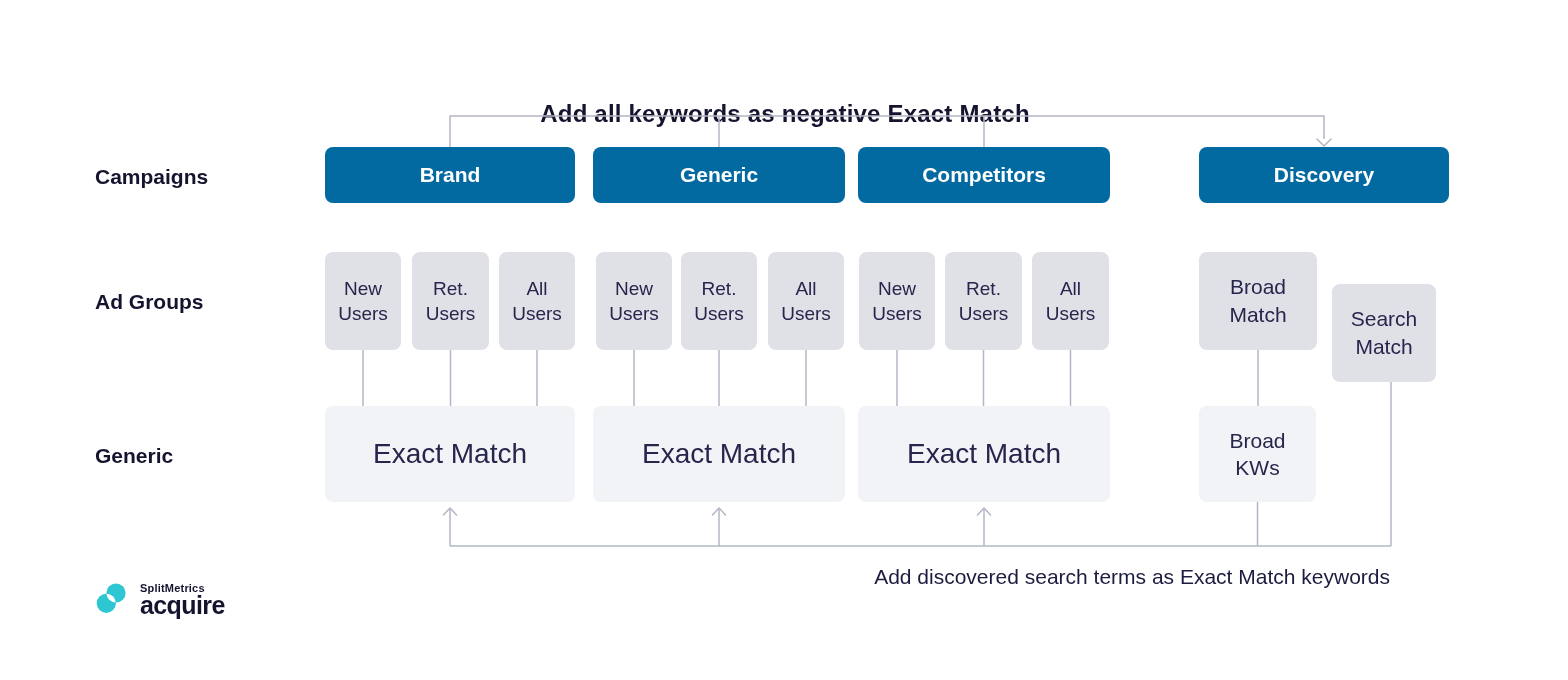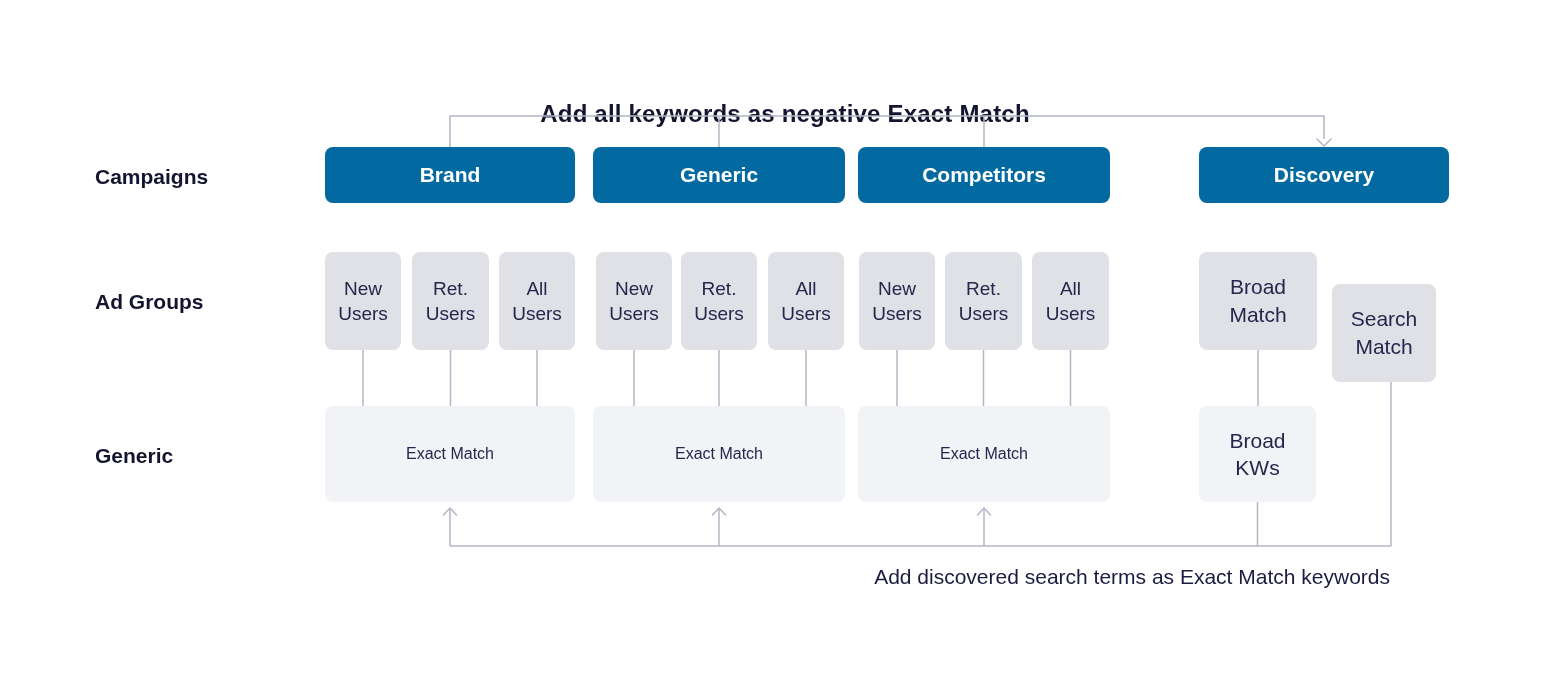--- a/index.html
+++ b/index.html
@@ -26,21 +26,21 @@
   }
   .ag{
     position:absolute;top:252px;height:98px;background:#e0e1e7;border-radius:8px;
     color:#26264d;font-size:19px;line-height:1.32;text-align:center;
     display:flex;align-items:center;justify-content:center;
     padding:5px 6px;box-sizing:border-box;
   }
   .ag-lg{font-size:21px;padding:4px 10px;}
   .kw{
     position:absolute;top:406px;height:96px;background:#f2f3f6;border-radius:8px;
-    color:#26264d;font-size:16px;text-align:center;line-height:1.3;
+    color:#26264d;font-size:28px;text-align:center;line-height:1.3;
     display:flex;align-items:center;justify-content:center;
     padding:0 6px;box-sizing:border-box;
   }
   .kw-sm{font-size:21px;}
   .bottom-note{
     position:absolute;left:430px;top:565px;width:960px;text-align:right;
     font-size:21px;color:#1c1c40;
   }
   .logo{position:absolute;left:96px;top:582px;width:320px;height:44px;}
   .logo svg{position:absolute;left:0;top:1px;}
@@ -101,13 +101,29 @@
       <div class="ag" style="left: 1032px; width: 77px;">All Users</div>
       <div class="kw" style="left: 858px; width: 252px;">Exact Match</div>
       <div class="camp" style="left: 1199px; width: 250px;">Discovery</div>
       <div class="ag ag-lg" style="left: 1199px; width: 118px;">Broad Match</div>
       <div class="ag ag-lg" style="left: 1332px; width: 104px; margin-top: 32px;">Search Match</div>
       <div class="kw kw-sm" style="left: 1199px; width: 117px;">Broad KWs</div>
     </div>
 
   <div class="bottom-note">Add discovered search terms as Exact Match keywords</div>
 
+  <div class="logo">
+    <svg width="31" height="31" viewBox="0 0 31 31" xmlns="http://www.w3.org/2000/svg">
+      <defs>
+          <clipPath id="lens">
+            <circle cx="20" cy="10" r="9.6"></circle>
+          </clipPath>
+        </defs>
+      <circle cx="20" cy="10" r="9.6" fill="#2ec6d3"></circle>
+      <circle cx="10.3" cy="20.3" r="9.6" fill="#2ec6d3"></circle>
+      <circle cx="10.3" cy="20.3" r="9.6" fill="#ffffff" clip-path="url(#lens)"></circle>
+    </svg>
+    <div class="logo-text">
+      <div class="logo-brand">SplitMetrics</div>
+      <div class="logo-product">acquire</div>
+    </div>
+  </div>
 </div>
 
 </body></html>

